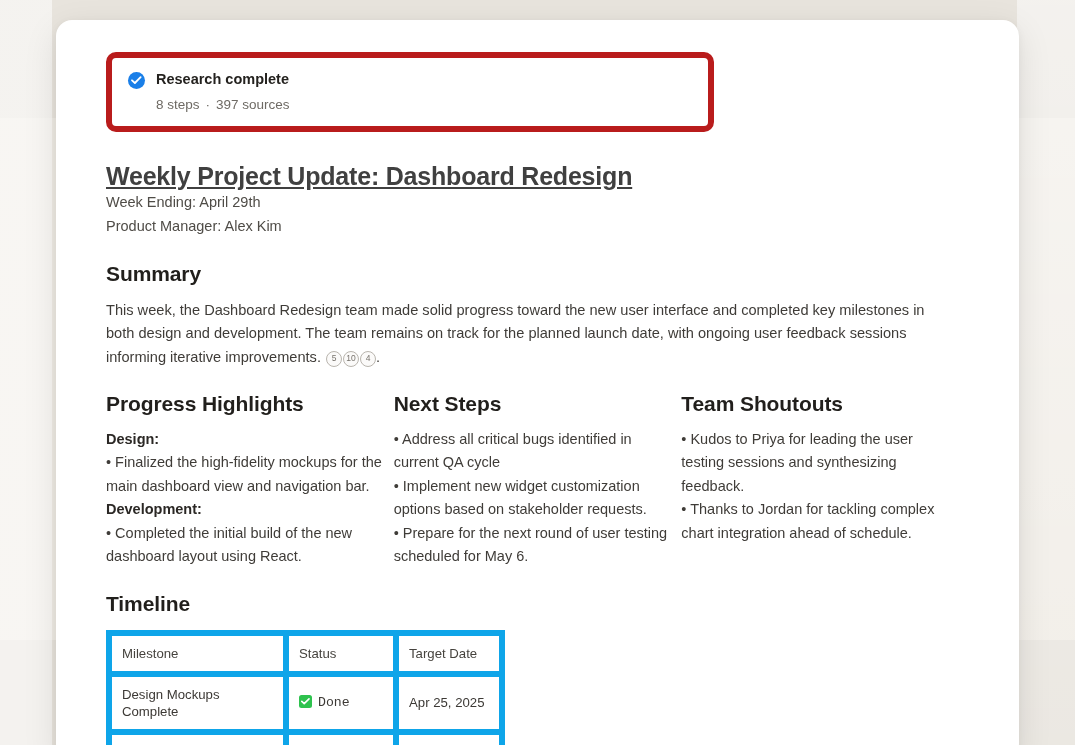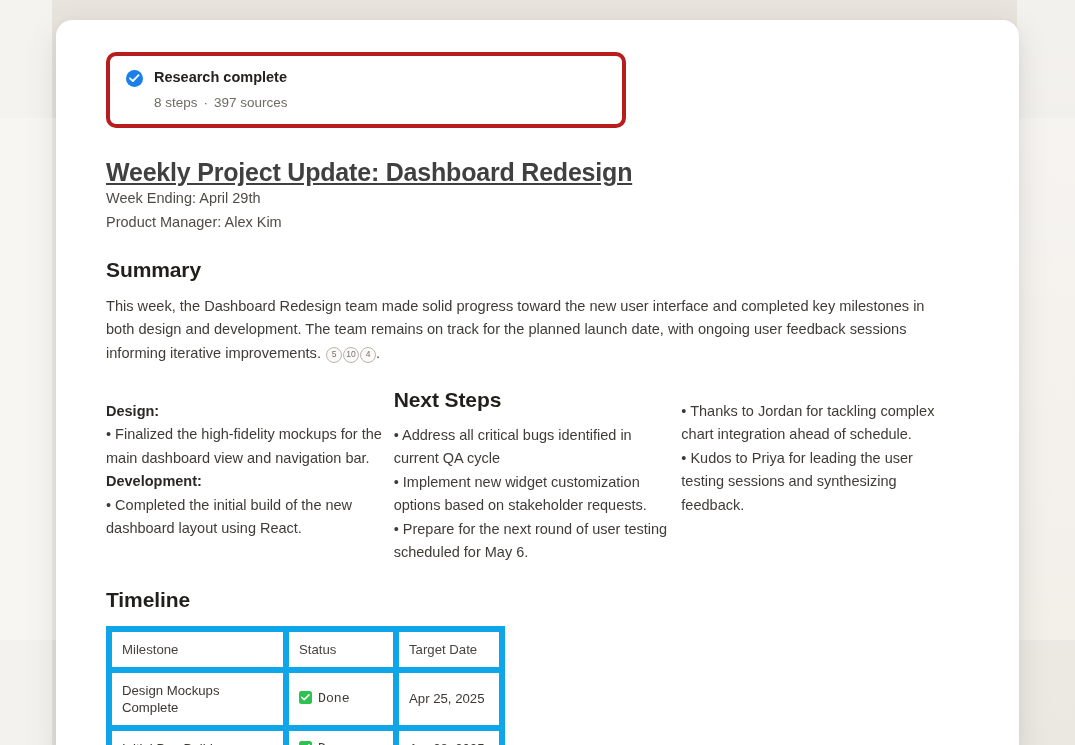--- a/index.html
+++ b/index.html
@@ -46,24 +46,24 @@
     box-shadow: 0 10px 34px rgba(0,0,0,0.10), 0 2px 8px rgba(0,0,0,0.05);
     overflow: hidden;
   }
 
   .doc-inner {
     padding: 32px 50px 0 50px;
   }
 
   
   .research-banner {
-    border: 4px solid #b91c1c;
+    border: 6px solid #b91c1c;
     border-radius: 10px;
     padding: 13px 8px 14px 16px;
-    width: 520px;
+    width: 608px;
     box-sizing: border-box;
     background: #fff;
   }
   .banner-row {
     display: flex;
     align-items: flex-start;
   }
   .check-badge {
     width: 17px;
     height: 17px;
@@ -218,41 +218,43 @@
     <div class="meta-line">Week Ending: April 29th</div>
     <div class="meta-line">Product Manager: Alex Kim</div>
 
     <h2 class="section-title">Summary</h2>
     <p class="summary-body"><span>This week, the Dashboard Redesign team made solid progress toward the new user interface and completed key milestones in both design and development. The team remains on track for the planned launch date, with ongoing user feedback sessions informing iterative improvements.</span>
       <span class="cite">5</span><span class="cite">10</span><span class="cite">4</span><span>.</span></p>
 
     <div class="cols">
 
       <div class="col">
+        <h2 class="section-title">Progress Highlights</h2>
         <div class="col-body">
           <div class="lead">Design:</div>
           <div>• Finalized the high-fidelity mockups for the main dashboard view and navigation bar.</div>
           <div class="lead">Development:</div>
           <div>• Completed the initial build of the new dashboard layout using React.</div>
         </div>
       </div>
 
       <div class="col">
         <h2 class="section-title">Next Steps</h2>
         <div class="col-body">
           <div>• Address all critical bugs identified in current QA cycle</div>
           <div>• Implement new widget customization options based on stakeholder requests.</div>
           <div>• Prepare for the next round of user testing scheduled for May 6.</div>
         </div>
       </div>
 
       <div class="col">
+        <h2 class="section-title">Team Shoutouts</h2>
         <div class="col-body">
+          <div>• Kudos to Priya for leading the user testing sessions and synthesizing feedback.</div>
           <div>• Thanks to Jordan for tackling complex chart integration ahead of schedule.</div>
-          <div>• Kudos to Priya for leading the user testing sessions and synthesizing feedback.</div>
         </div>
       </div>
 
     </div>
 
     <h2 class="section-title timeline-title">Timeline</h2>
 
     <table class="timeline">
       <colgroup>
           <col class="col-ms">

